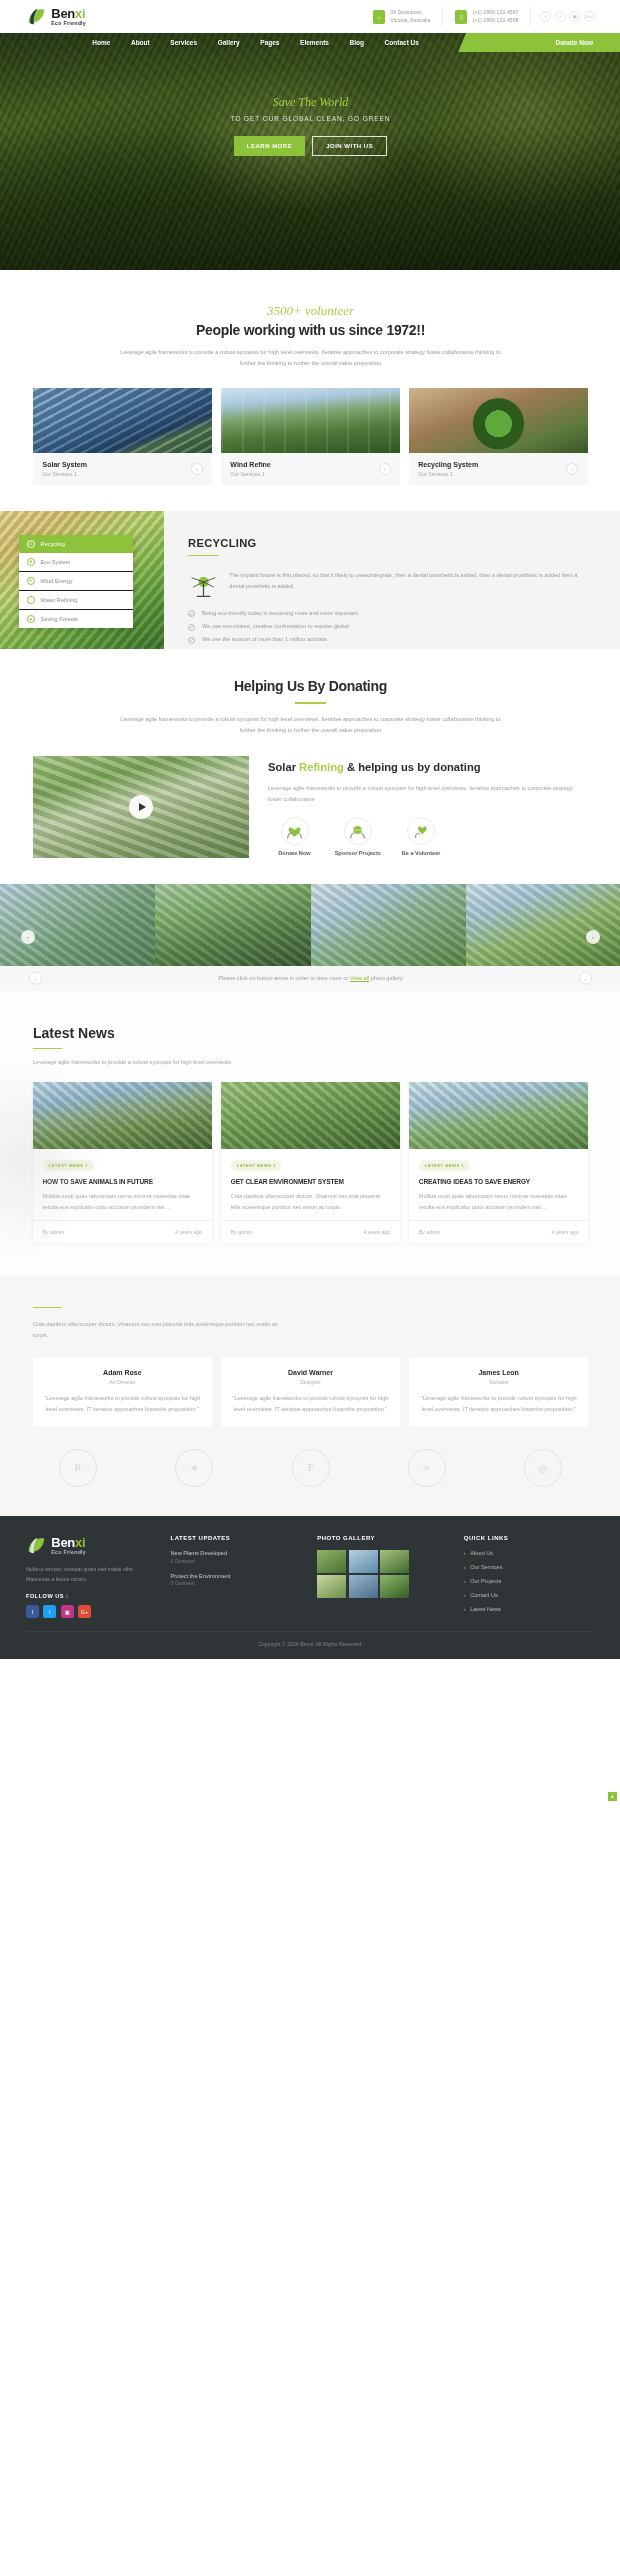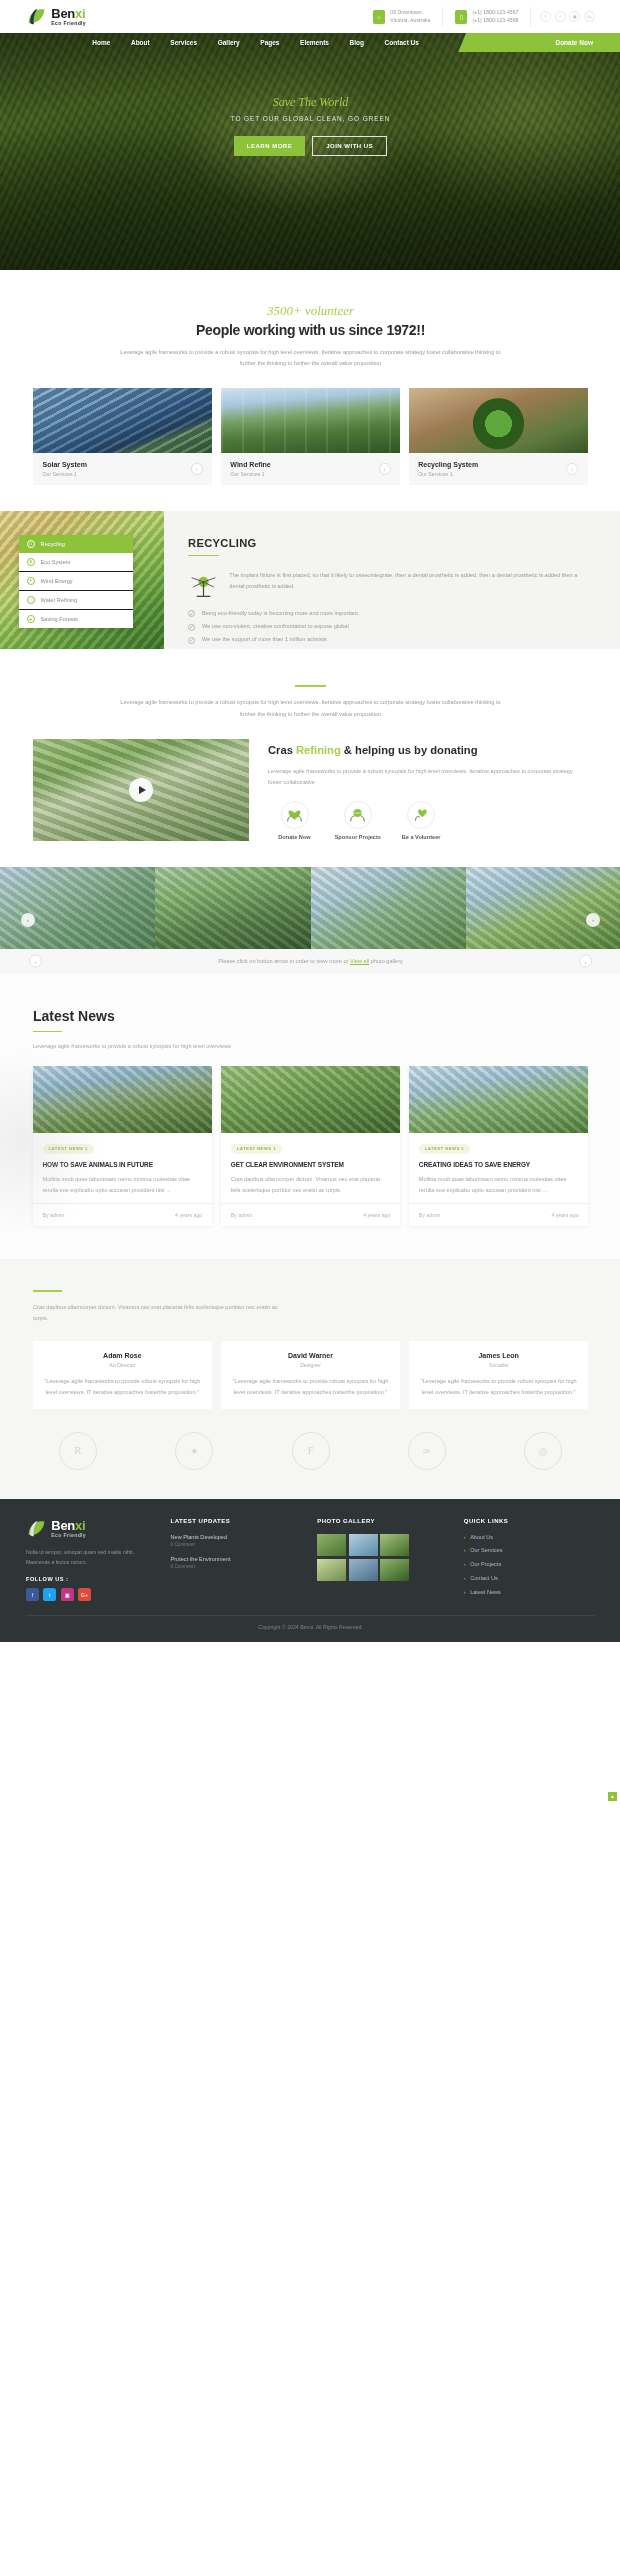--- a/index.html
+++ b/index.html
@@ -339,30 +339,31 @@
         <span>We use non-violent, creative confrontation to expose global</span>
       </div>
       <div class="rc-li">
         <span class="rc-chk">✓</span>
         <span>We use the support of more than 1 million activists</span>
       </div>
     </div>
   </div>
 
   <div class="donating">
+    <div class="sec-title">Helping Us By Donating</div>
     <div class="dn-rule"></div>
     <div class="sec-desc">Leverage agile frameworks to provide a robust synopsis for high level overviews. Iterative approaches to corporate strategy foster collaborative thinking to further the thinking to further the overall value proposition</div>
     <div class="dn-body">
       <div class="dn-vid">
         <div class="play">
             <i></i>
           </div>
       </div>
       <div class="dn-right">
-        <div class="dn-h"><span>Cras </span><span class="a">Refining</span><span> &amp; helping us by donating</span></div>
+        <div class="dn-h"><span>Solar </span><span class="a">Refining</span><span> &amp; helping us by donating</span></div>
         <div class="dn-p">Leverage agile frameworks to provide a robust synopsis for high level overviews. Iterative approaches to corporate strategy foster collaborative</div>
         <div class="dn-opts">
           <div class="dn-opt">
             <div class="dn-circ">
               <svg width="17" height="15.5" viewBox="0 0 20 18">
                   <path d="M10 15 C6 11,3 9,3 6 C3 3,7 3,10 7 C13 3,17 3,17 6 C17 9,14 11,10 15 Z" fill="#8dc33b"></path>
                   <path d="M2 17 C2 12,5 10,6 11 M18 17 C18 12,15 10,14 11" stroke="#555" stroke-width="1" fill="none"></path>
                 </svg>
             </div>
             <div class="dn-lbl">Donate Now</div>

